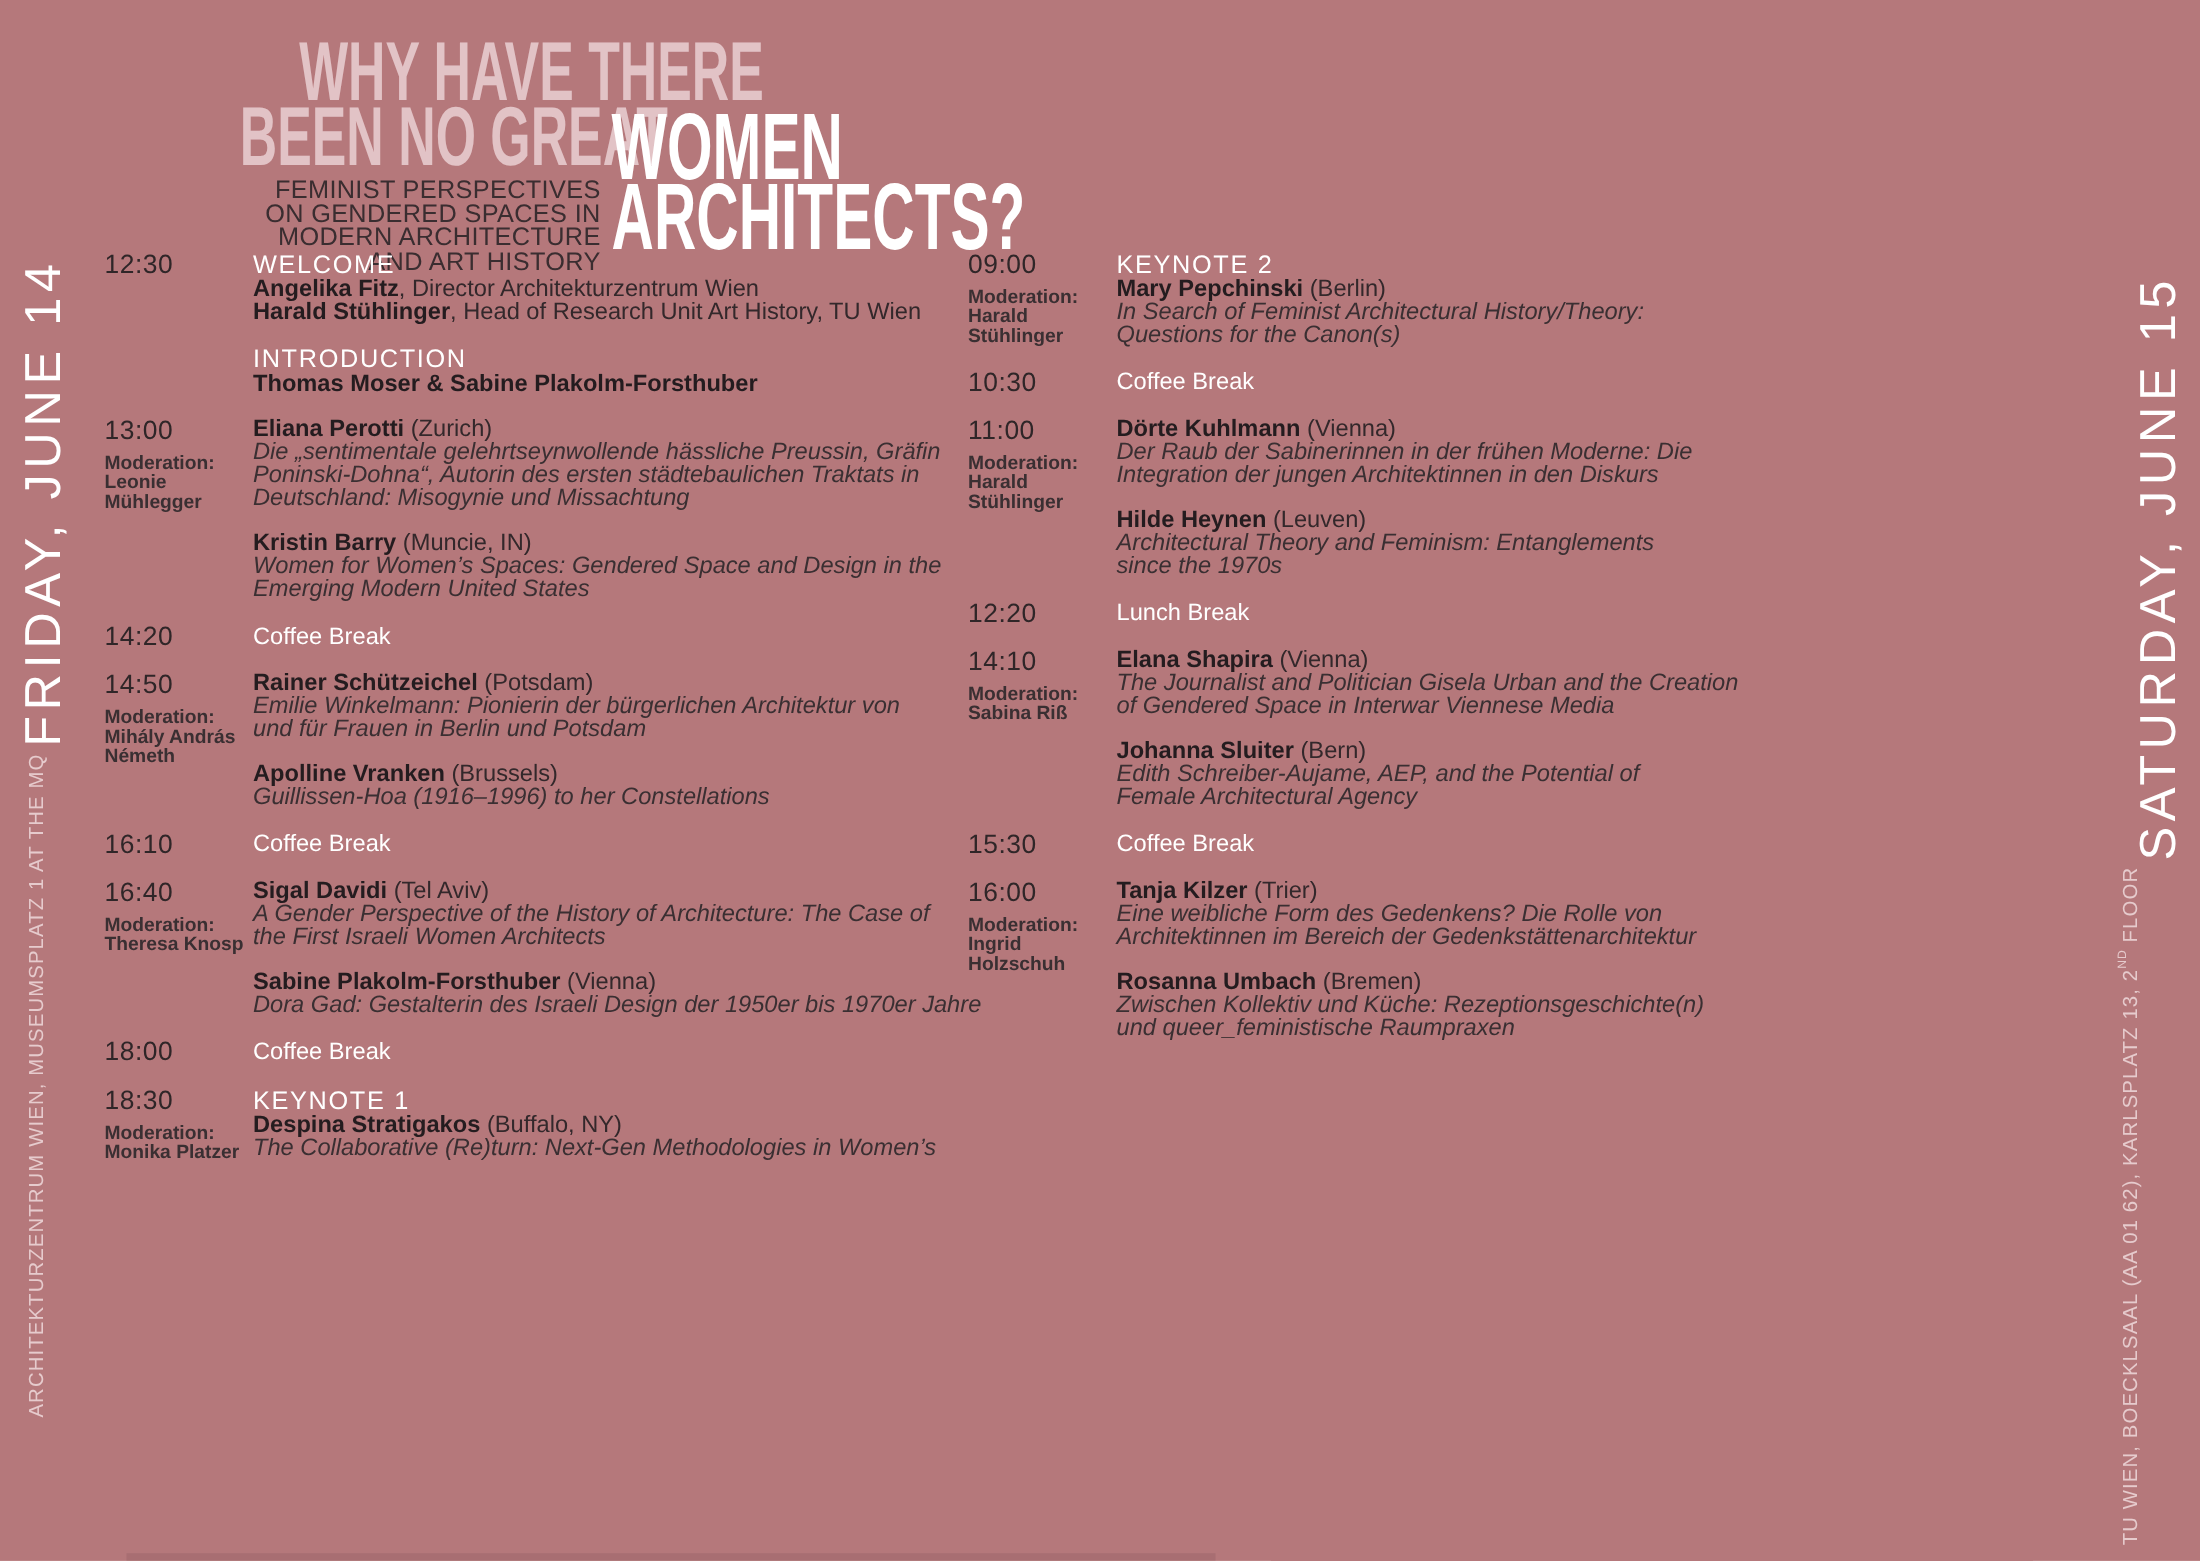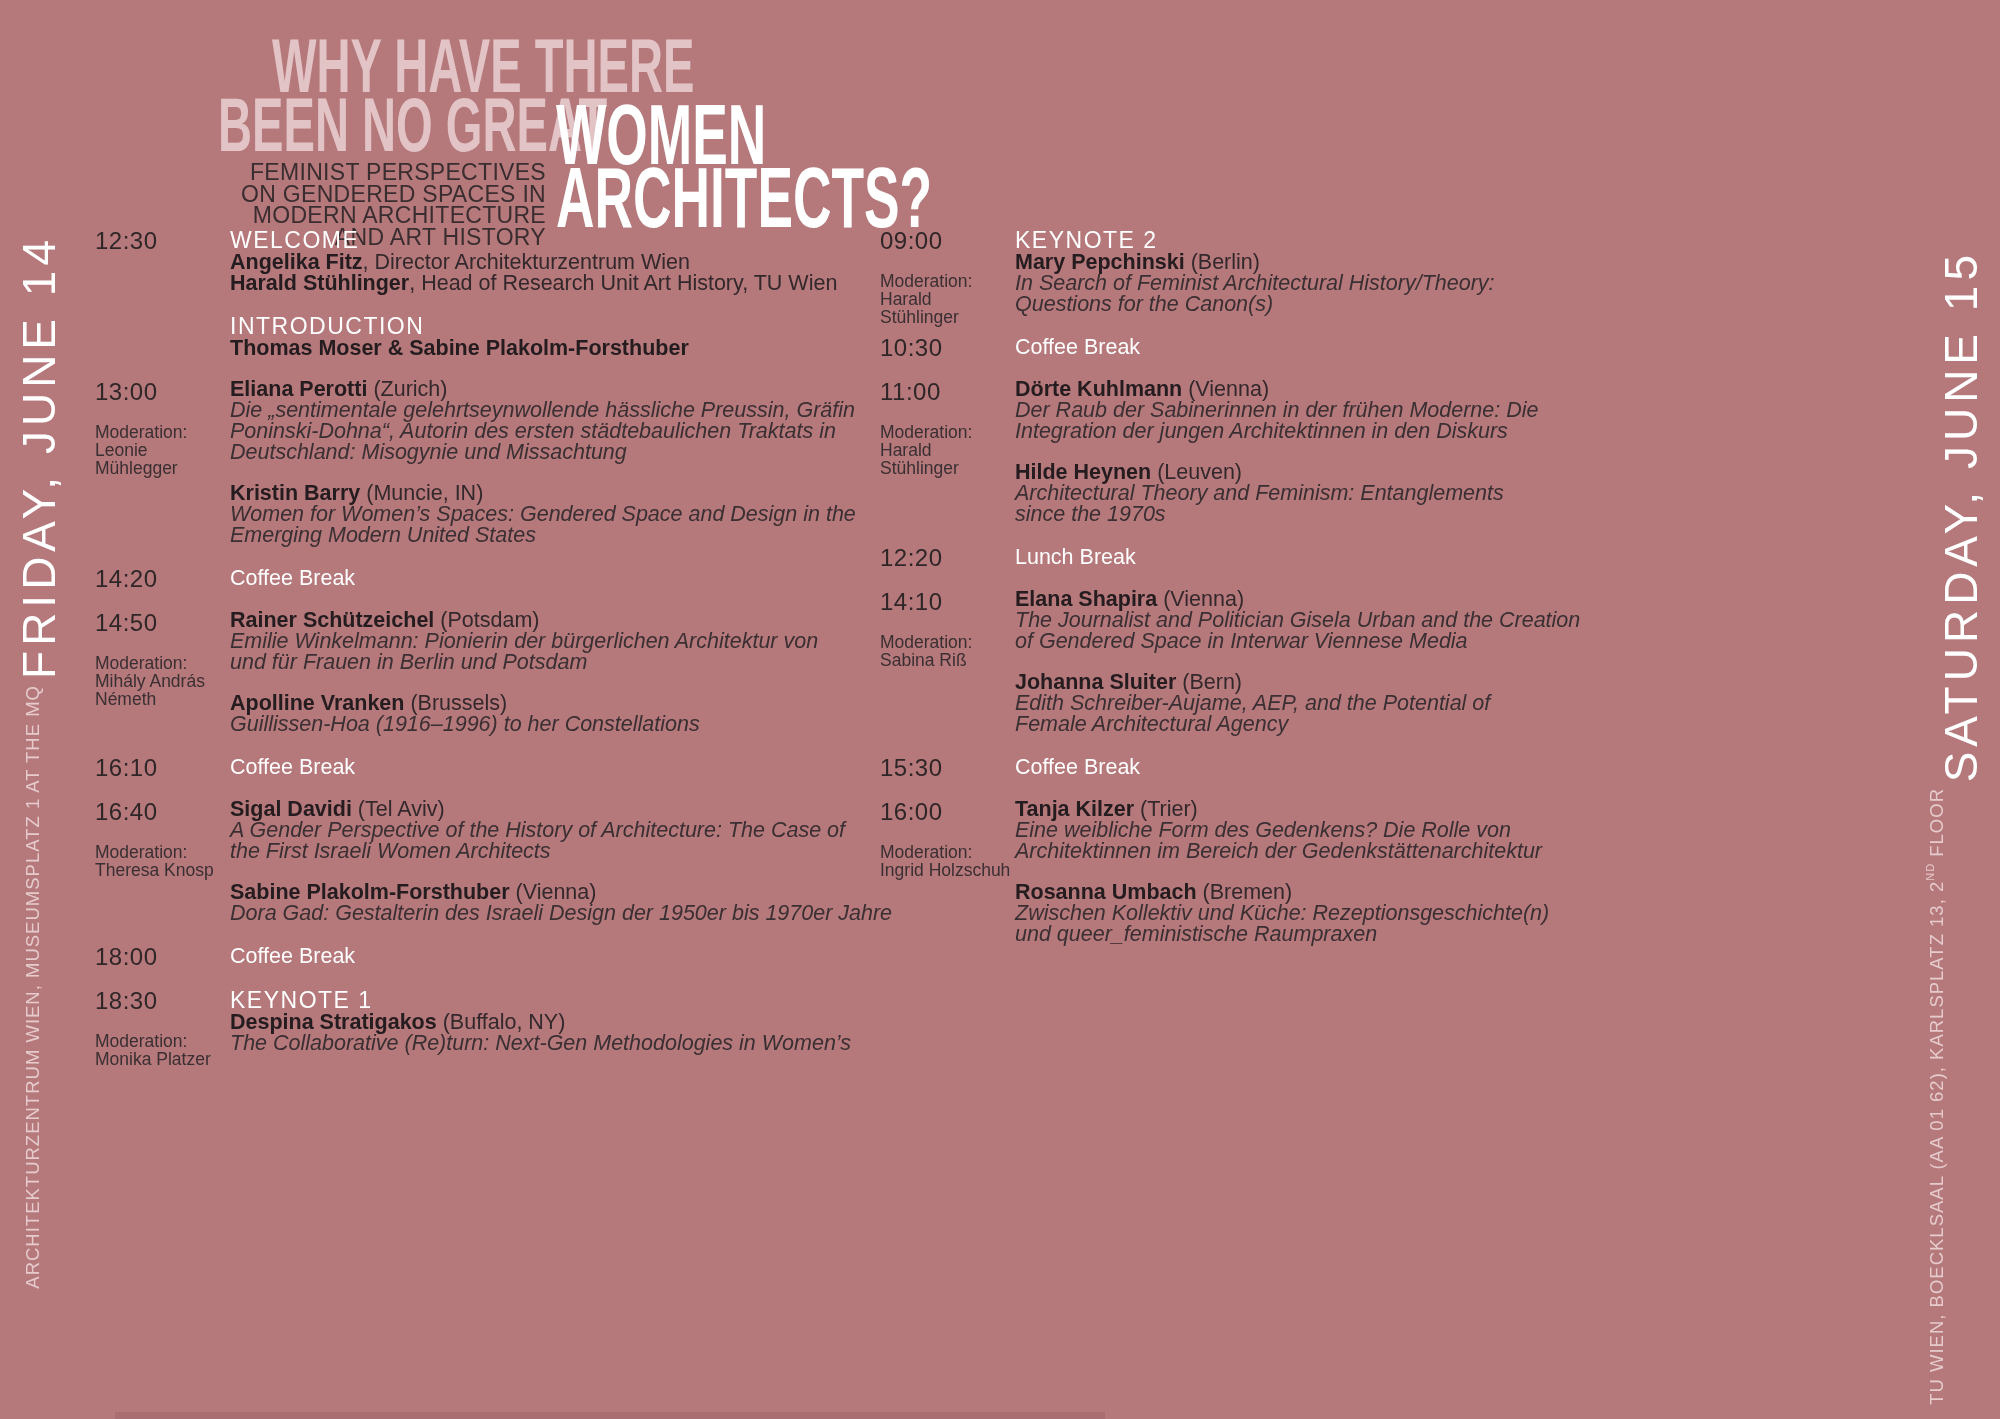--- a/index.html
+++ b/index.html
@@ -73,24 +73,25 @@
     align-items:start;
   }
   .time-cell{padding-top:0;}
   .time{
     font-size:24px;
     line-height:26px;
     letter-spacing:0.5px;
     color:#2f2628;
   }
   .moderation{
-    margin-top:18px;
+    margin-top:6px;
     font-size:17.5px;
     line-height:18px;
     color:#3a2f32;
+    font-weight:bold;
   }
   .block{margin-bottom:20px;}
   .header{
     font-size:23px;
     line-height:24px;
     letter-spacing:1.5px;
     color:#ffffff;
   }
   .person,.speaker-line{
     font-size:21.5px;

